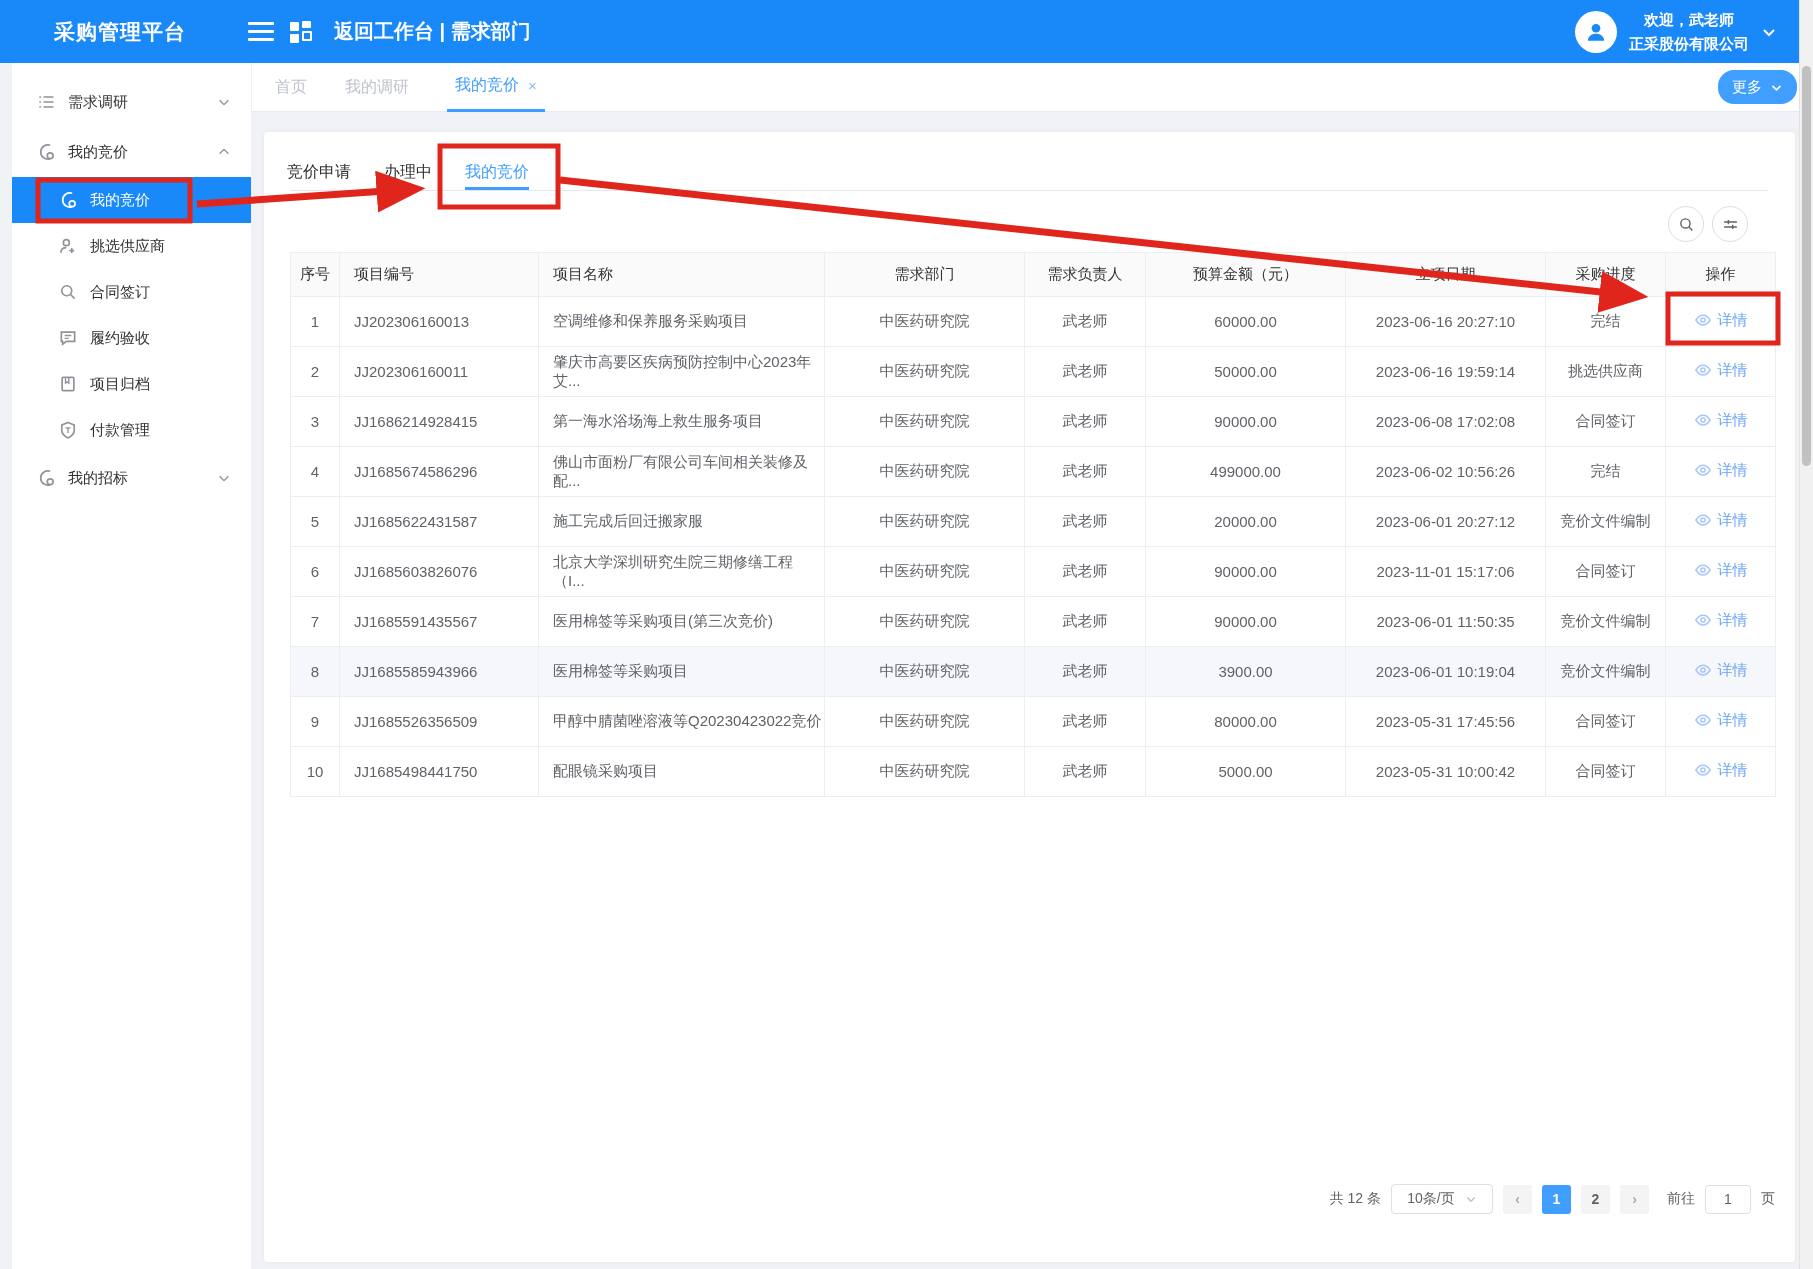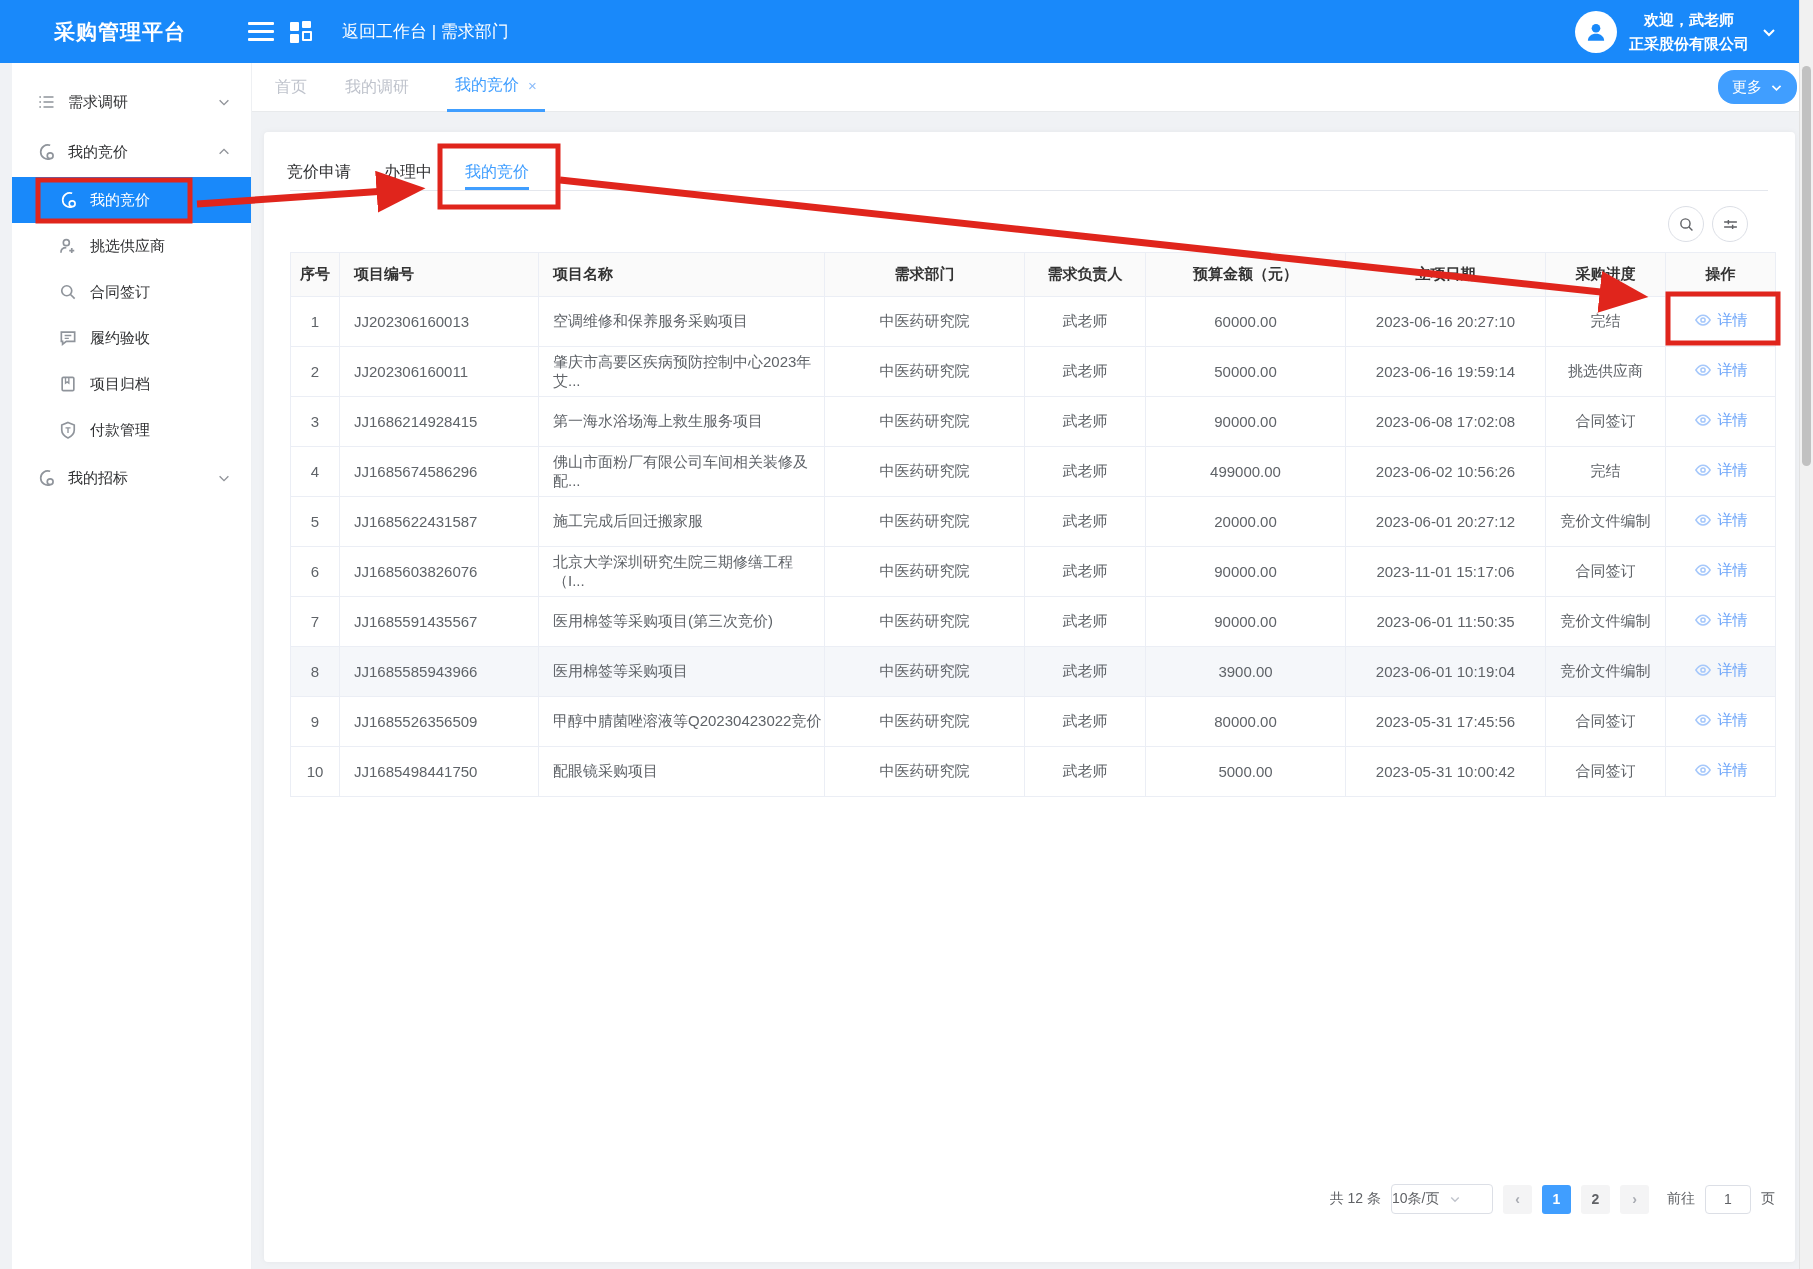--- a/index.html
+++ b/index.html
@@ -11,21 +11,21 @@
   
   .topbar { position:absolute; left:0; top:0; width:1813px; height:63px;
     background:#1989fa; display:flex; align-items:center; z-index:5; }
   .logo { width:240px; text-align:center; color:#fff; font-size:21px; font-weight:bold; letter-spacing:1px; }
   .hamburger { width:26px; margin-left:8px; cursor:pointer; display:flex; flex-direction:column; gap:5px; }
   .hamburger i { display:block; height:3px; background:#fff; border-radius:1px; }
   .gridicon { width:22px; height:22px; margin-left:16px; position:relative; cursor:pointer; }
   .gridicon i { position:absolute; width:9px; height:9px; background:#fff; border-radius:1px; }
   .gridicon i:nth-child(1){left:0;top:1px;} .gridicon i:nth-child(2){left:12px;top:0;height:7px;}
   .gridicon i:nth-child(3){left:0;top:13px;} .gridicon i:nth-child(4){left:12px;top:10px;background:none;border:2px solid #fff;width:10px;height:10px;}
-  .crumb { color:#fff; font-size:17px; font-weight:normal; margin-left:30px; }
+  .crumb { color:#fff; font-size:20px; font-weight:bold; margin-left:22px; }
   .userbox { position:absolute; right:36px; top:0; height:63px; display:flex; align-items:center; gap:12px; cursor:pointer; }
   .avatar { width:42px; height:42px; border-radius:50%; background:#fff; display:flex; align-items:center; justify-content:center; }
   .usertext { color:#fff; font-size:15px; font-weight:bold; text-align:center; line-height:1.55; }
   
   .sidebar { position:absolute; left:0; top:63px; width:240px; height:1206px; background:#fff;
     border-right:1px solid #eef0f3; z-index:4; padding-top:14px;margin-left:12px; }
   .sitem { height:50px; display:flex; align-items:center; padding-left:24px; font-size:15px; color:#303133; cursor:pointer; }
   .sitem .ic { width:20px; height:20px; margin-right:12px; color:#8f949b; flex:0 0 auto; }
   .sitem .chev { margin-left:auto; margin-right:20px; color:#909399; }
   .sitem.sub { padding-left:46px; height:46px; }
@@ -45,30 +45,30 @@
   .subtabs { display:flex; gap:33px; padding:30px 0 0 23px; }
   .subtab { font-size:16px; color:#303133; padding-bottom:4px; cursor:pointer; }
   .subtab.active { color:#409eff; border-bottom:3px solid #409eff; }
   .divider { height:1px; background:#e4e7ed; margin:0 27px 0 26px; }
   .toolbtns { position:absolute; top:74px; right:47px; display:flex; gap:8px; }
   .cbtn { width:36px; height:36px; border-radius:50%; border:1px solid #dcdfe6; background:#fff;
     display:flex; align-items:center; justify-content:center; color:#606266; cursor:pointer; }
   
   table { position:absolute; left:26px; top:120px; width:1485px; border-collapse:collapse; table-layout:fixed; }
   th,td { border:1px solid #ebeef5; font-size:15px; }
-  th { height:44px; background:#fafafa; color:#333; font-weight:bold; text-align:center; }
+  th { height:44px; background:#fafafa; color:#333; font-weight:normal; text-align:center; }
   td { height:50px; color:#5f6368; text-align:center; background:#fff; }
   th.col1, td.col1, th.col2, td.col2 { text-align:left; padding-left:14px; }
   tr.row-hl td { background:#f5f7fa; }
   .detail-link { display:inline-flex; align-items:center; gap:6px; color:#6ba4f9; cursor:pointer; text-decoration:none; }
   .detail-link .eye { color:#a6c8fb; }
   
   .pager { position:absolute; right:20px; top:1052px; display:flex; align-items:center; gap:10px; font-size:14px; color:#606266; }
   .psel { width:102px; height:30px; border:1px solid #dcdfe6; border-radius:4px; display:flex; align-items:center;
-    gap:10px; color:#606266; cursor:pointer; background:#fff; }
+    justify-content:center; gap:10px; color:#606266; cursor:pointer; background:#fff; }
   .pbtn { min-width:29px; height:29px; border-radius:3px; background:#f4f4f5; color:#606266; font-weight:bold;
     display:flex; align-items:center; justify-content:center; cursor:pointer; border:none; font-size:14px; }
   .pbtn.active { background:#409eff; color:#fff; }
   .pbtn.nav { color:#a8abb2; }
   .goto-input { width:46px; height:29px; border:1px solid #dcdfe6; border-radius:4px; text-align:center;
     font-size:14px; color:#606266; }
   
   .scrollbar { position:absolute; right:0; top:0; width:14px; height:1269px; background:#f1f1f1;
     border-left:1px solid #e2e2e2; z-index:20; }
   .scrollthumb { position:absolute; left:2px; top:66px; width:9px; height:400px; background:#c1c1c1; border-radius:5px; }

